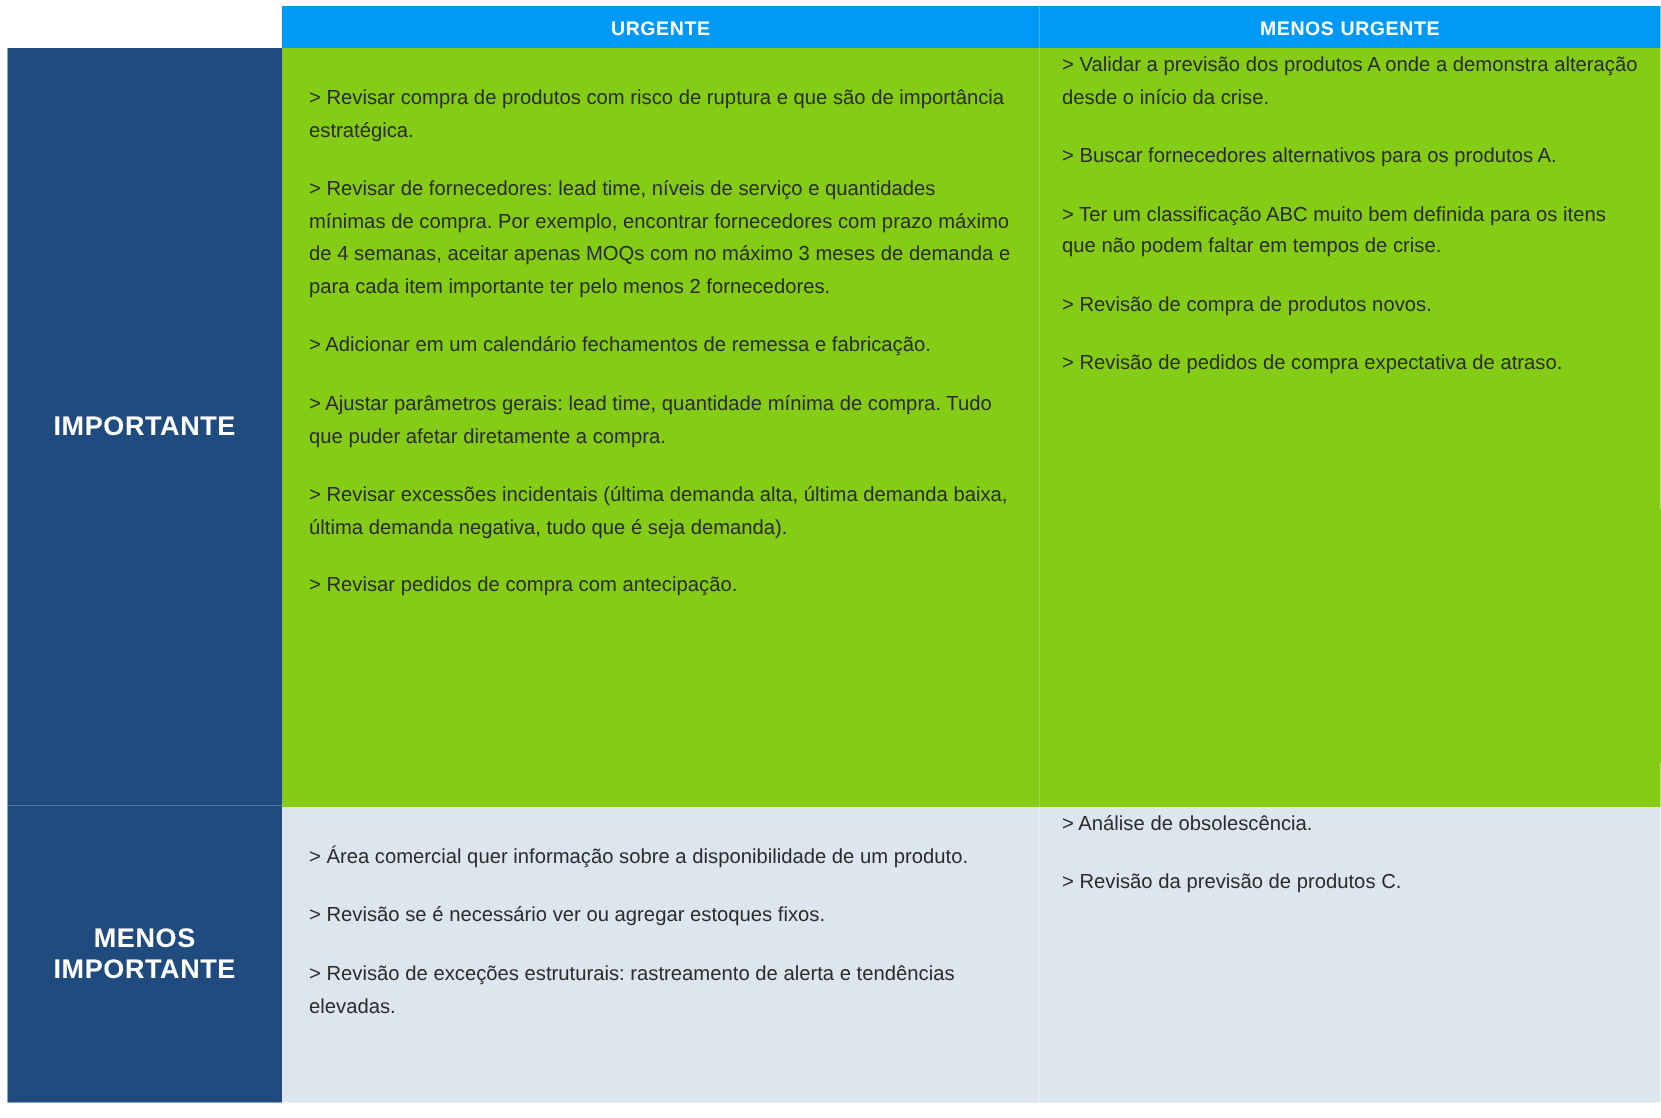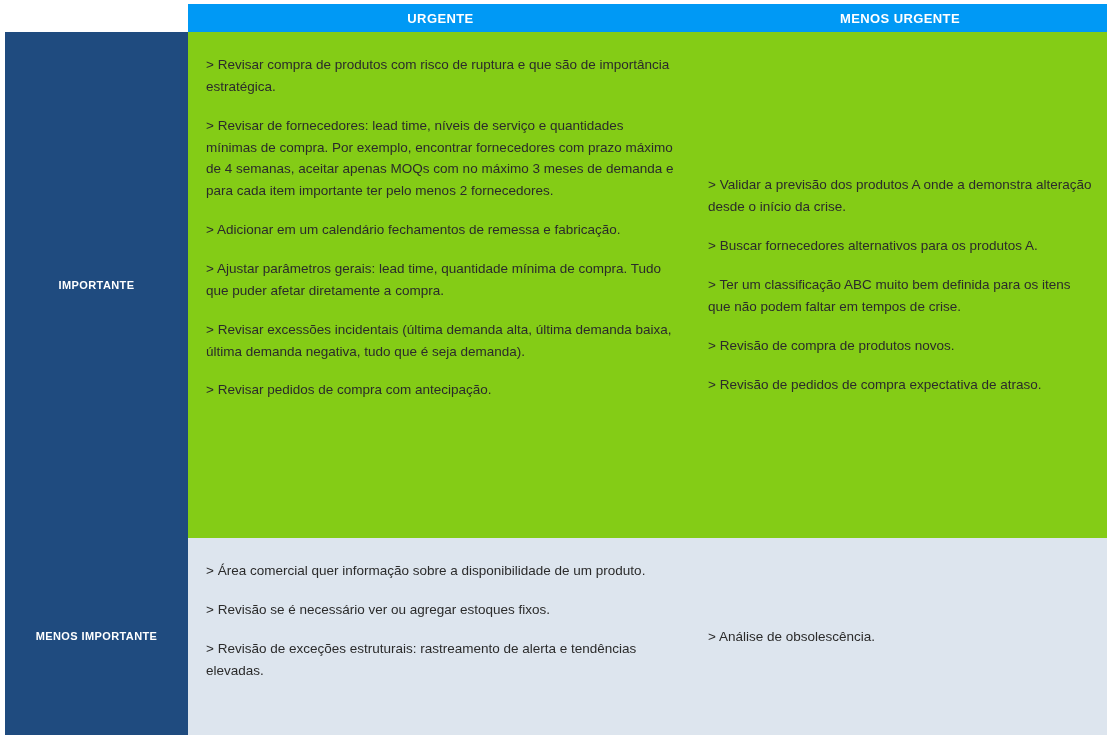--- a/index.html
+++ b/index.html
@@ -49,21 +49,21 @@
   .row-labels {
     position: absolute;
     left: 5px;
     top: 32px;
     width: 183px;
     height: 703px;
   }
   .row-label {
     background: #1f4b7f;
     color: #ffffff;
-    font-size: 11px;
+    font-size: 18px;
     font-weight: bold;
     letter-spacing: 0.4px;
     display: flex;
     align-items: center;
     justify-content: center;
     text-align: center;
     width: 183px;
     box-sizing: border-box;
   }
   .row-label.importante       { height: 505px; }
@@ -101,21 +101,20 @@
     font-size: 13.5px;
     line-height: 1.62;
     color: #2b2b2b;
     margin-bottom: 17px;
   }
   .q-item:last-child { margin-bottom: 0; }
 
   
   .quadrant.center-v {
     display: flex;
-    align-items: center;
     padding-top: 0;
     padding-bottom: 0;
   }
 </style>
 </head>
 <body>
 
 <div class="matrix">
 
   <div class="col-headers">
@@ -156,18 +155,19 @@
       <div class="quadrant left">
         <div class="q-items">
             <div class="q-item">&gt; Área comercial quer informação sobre a disponibilidade de um produto.</div>
             <div class="q-item">&gt; Revisão se é necessário ver ou agregar estoques fixos.</div>
             <div class="q-item">&gt; Revisão de exceções estruturais: rastreamento de alerta e tendências elevadas.</div>
           </div>
       </div>
       <div class="quadrant right center-v">
         <div class="q-items">
             <div class="q-item">&gt; Análise de obsolescência.</div>
+            <div class="q-item">&gt; Revisão da previsão de produtos C.</div>
           </div>
       </div>
     </div>
 
   </div>
 </div>
 
 </body></html>

